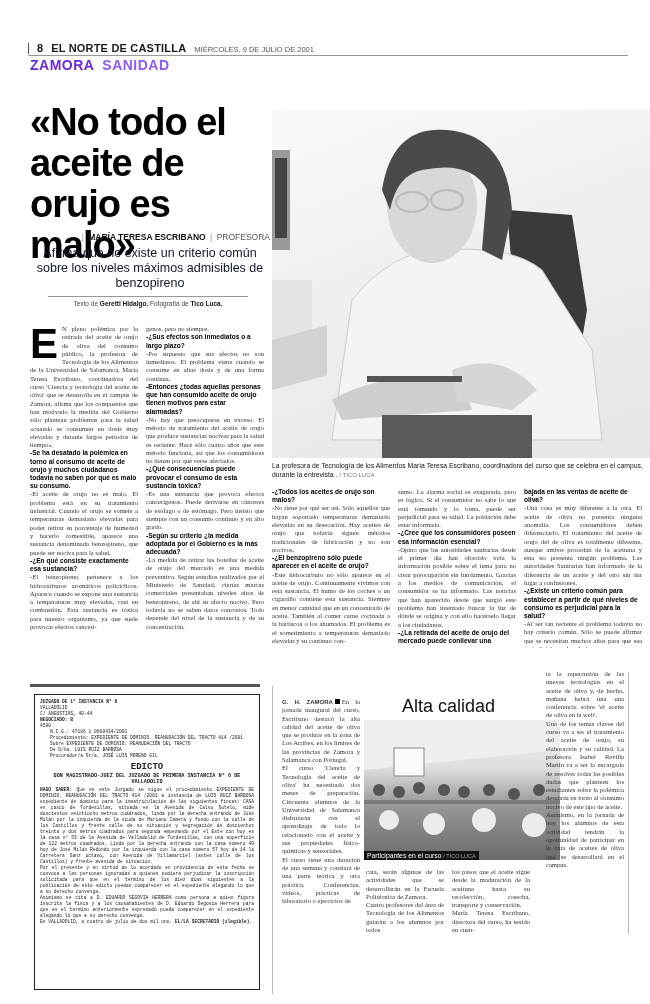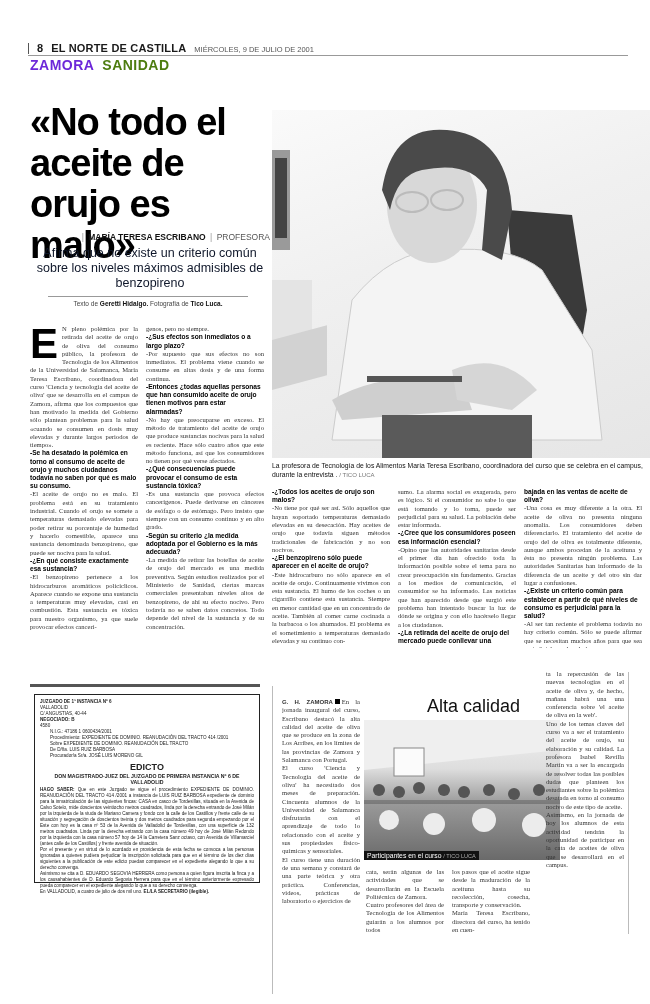--- a/index.html
+++ b/index.html
@@ -6,21 +6,21 @@
   html, body { width: 650px; height: 1004px; background: #ffffff; overflow: hidden; }
   body { position: relative; font-family: "Liberation Serif", serif; color: #1a1a1a; }
 
   .folio { position: absolute; left: 28px; top: 42px; width: 600px; height: 14px; border-bottom: 1px solid #999; display: flex; align-items: baseline; gap: 8px; font-family: "Liberation Sans", sans-serif; font-size: 8px; }
   .folio .bar { width: 1px; height: 11px; background: #555; align-self: center; }
   .folio .pnum { font-weight: bold; font-size: 11px; }
   .folio .paper { font-weight: bold; font-size: 11px; letter-spacing: 0.2px; }
   .folio .date { color: #555; font-size: 7.5px; }
   .section { position: absolute; left: 30px; top: 57px; font-family: "Liberation Sans", sans-serif; font-weight: bold; font-size: 14px; letter-spacing: 0.5px; }
   .section .sec { color: #6d28d9; }
-  .section .sub { color: #4d7c0f; margin-left: 4px; }
+  .section .sub { color: #8b5cf6; margin-left: 4px; }
 
   .headline { position: absolute; left: 30px; top: 102px; width: 240px; text-align: left; font-family: "Liberation Sans", sans-serif; font-weight: bold; font-size: 38px; line-height: 41px; letter-spacing: -1px; color: #000; }
   .byline { position: absolute; left: 30px; top: 232px; width: 240px; text-align: right; font-family: "Liberation Sans", sans-serif; font-size: 8.5px; color: #555; }
   .byline .name { font-weight: bold; color: #111; }
   .byline .sep { color: #999; margin: 0 2px; }
   .deck { position: absolute; left: 30px; top: 246px; width: 240px; text-align: center; font-family: "Liberation Sans", sans-serif; font-size: 12.5px; line-height: 15px; color: #0f172a; }
   .credit { position: absolute; left: 48px; top: 296px; width: 200px; text-align: center; border-top: 1px solid #999; padding-top: 3px; font-family: "Liberation Sans", sans-serif; font-size: 6.5px; color: #444; }
   .credit b { color: #111; }
 
   .photo { position: absolute; left: 272px; top: 110px; width: 378px; height: 348px; background: linear-gradient(160deg, #fafafa 0%, #f0f0f0 40%, #e6e6e6 100%); overflow: hidden; }
@@ -33,34 +33,34 @@
   .col .q { font-family: "Liberation Sans", sans-serif; font-weight: bold; color: #000; font-size: 6.6px; line-height: 8.2px; text-align: left; }
   .col1 { left: 30px; top: 325px; width: 108px; height: 312px; }
   .col2 { left: 146px; top: 325px; width: 118px; height: 312px; }
   .col3 { left: 272px; top: 488px; width: 118px; height: 190px; }
   .col4 { left: 398px; top: 488px; width: 118px; height: 190px; }
   .col5 { left: 524px; top: 488px; width: 118px; height: 160px; }
   .dropcap { float: left; font-family: "Liberation Sans", sans-serif; font-weight: bold; font-size: 42px; line-height: 34px; margin: 2px 4px 0 0; color: #000; }
 
   .rule { position: absolute; left: 30px; top: 684px; width: 230px; height: 3px; background: #555; }
 
-  .edict { position: absolute; left: 34px; top: 694px; width: 226px; height: 189px; border: 1.5px solid #222; padding: 4px 5px; font-family: Liberation Sans, sans-serif; font-size: 4.6px; line-height: 6px; color: #222; }
+  .edict { position: absolute; left: 34px; top: 694px; width: 226px; height: 296px; border: 1.5px solid #222; padding: 4px 5px; font-family: Liberation Mono, monospace; font-size: 4.6px; line-height: 6px; color: #222; }
   .edict .hdr { font-weight: bold; }
   .edict .ind { padding-left: 10px; }
   .edict .title { text-align: center; font-size: 9px; font-weight: bold; line-height: 12px; margin-top: 2px; }
   .edict .judge { text-align: center; font-weight: bold; font-size: 5.2px; margin-bottom: 2px; }
   .edict .body { text-align: justify; }
 
   .vrule { position: absolute; left: 272px; top: 686px; width: 1px; height: 308px; background: #bbb; }
   .vrule2 { position: absolute; left: 628px; top: 672px; width: 1px; height: 262px; background: #bbb; }
 
   .side-a { left: 282px; top: 698px; width: 78px; height: 230px; }
   .side-a .tag { font-family: "Liberation Sans", sans-serif; font-weight: bold; font-size: 6px; }
   .side-a .sq { display: inline-block; width: 5px; height: 5px; background: #000; margin: 0 2px; }
-  .side-title { position: absolute; left: 402px; top: 696px; font-family: "Liberation Sans", sans-serif; font-size: 18px; color: #111; margin-left: 25px; }
+  .side-title { position: absolute; left: 402px; top: 696px; font-family: "Liberation Sans", sans-serif; font-size: 18px; color: #111; }
   .photo2 { position: absolute; left: 364px; top: 720px; width: 196px; height: 140px; background: linear-gradient(180deg, #f5f5f5 0%, #ddd 35%, #999 60%, #6a6a6a 100%); overflow: hidden; }
   .photo2 svg { width: 100%; height: 100%; display: block; }
   .photo2 .pcap { position: absolute; left: 0; bottom: 0; background: #111; color: #fff; font-family: "Liberation Sans", sans-serif; font-size: 6.8px; padding: 1px 3px; }
   .photo2 .pcap .pc { color: #aaa; font-size: 5.5px; }
   .side-b { left: 366px; top: 868px; width: 78px; height: 64px; }
   .side-c { left: 452px; top: 868px; width: 78px; height: 64px; }
   .side-d { left: 546px; top: 670px; width: 78px; height: 266px; }
 </style>
 </head>
 <body>

